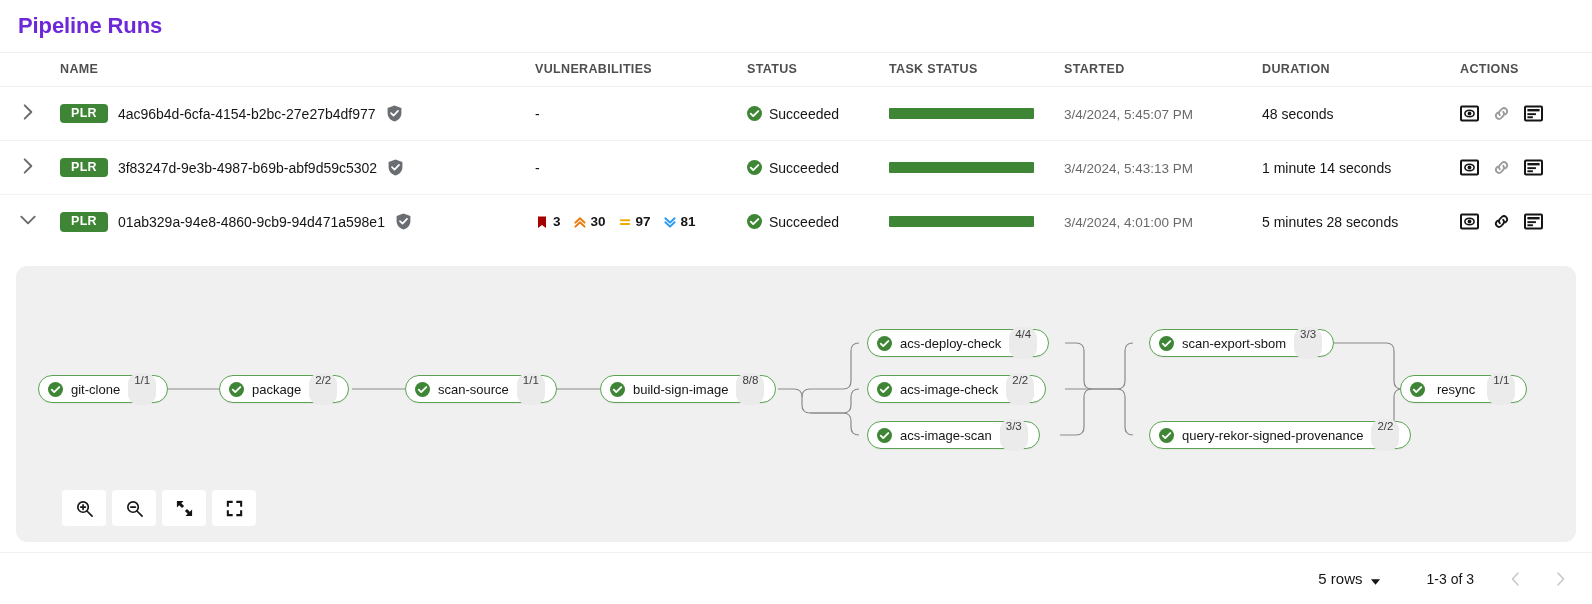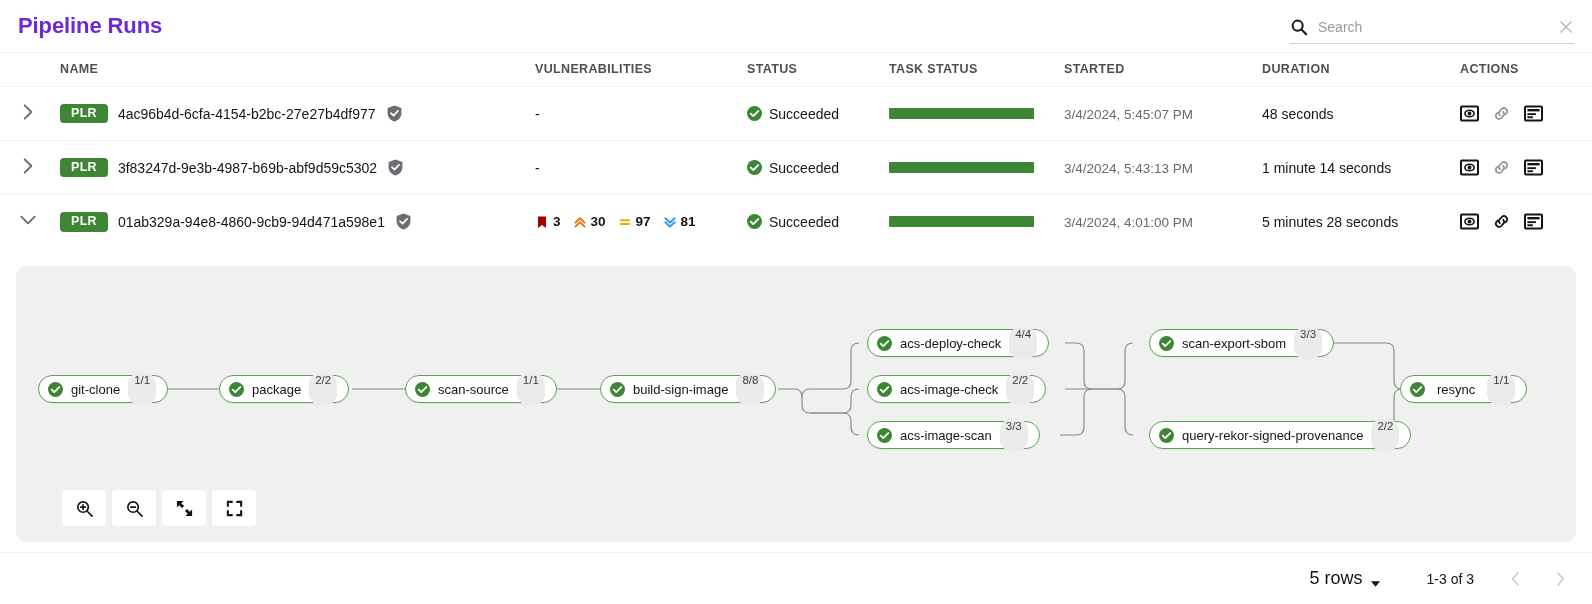--- a/index.html
+++ b/index.html
@@ -137,50 +137,35 @@
 
   
   .footer {
     position: absolute; left: 0; right: 0; bottom: 0; height: 52px;
     border-top: 1px solid #f0f0f0;
     display: flex; align-items: center; justify-content: flex-end;
     padding-right: 24px; gap: 0;
   }
   .rows-select {
     display: flex; align-items: center; gap: 7px; cursor: pointer;
-    font-size: 18px; color: #151515; margin-right: 46px;
+    font-size: 15px; color: #151515; margin-right: 46px;
   }
   .caret { width: 11px; height: 11px; color: #151515; }
   .range-text { font-size: 14px; color: #151515; margin-right: 34px; }
   .pager { display: flex; align-items: center; gap: 28px; }
   .pbtn { width: 16px; height: 16px; color: #c9c9c9; cursor: pointer; }
 </style>
 </head>
 <body>
 
 <div class="page">
 
   <div class="header">
     <div class="page-title">Pipeline Runs</div>
 
-    <div class="search-wrap">
-      <span class="search-icon">
-        <svg viewBox="0 0 20 20" fill="none" stroke="currentColor" stroke-width="2.2">
-          <circle cx="8.5" cy="8.5" r="5.6"></circle>
-            <line x1="12.7" y1="12.7" x2="18" y2="18" stroke-linecap="round"></line>
-        </svg>
-      </span>
-      <input class="search-input" type="text" placeholder="Search" style="">
-      <span class="search-clear">
-        <svg viewBox="0 0 16 16" stroke="currentColor" stroke-width="1.5" stroke-linecap="round">
-          <line x1="3" y1="3" x2="13" y2="13"></line>
-            <line x1="13" y1="3" x2="3" y2="13"></line>
-        </svg>
-      </span>
-    </div>
   </div>
 
   <table class="runs">
     <thead>
       <tr>
         <th class="c-toggle"></th>
         <th class="c-name">NAME</th>
         <th class="c-vuln">VULNERABILITIES</th>
         <th class="c-status">STATUS</th>
         <th class="c-task">TASK STATUS</th>

